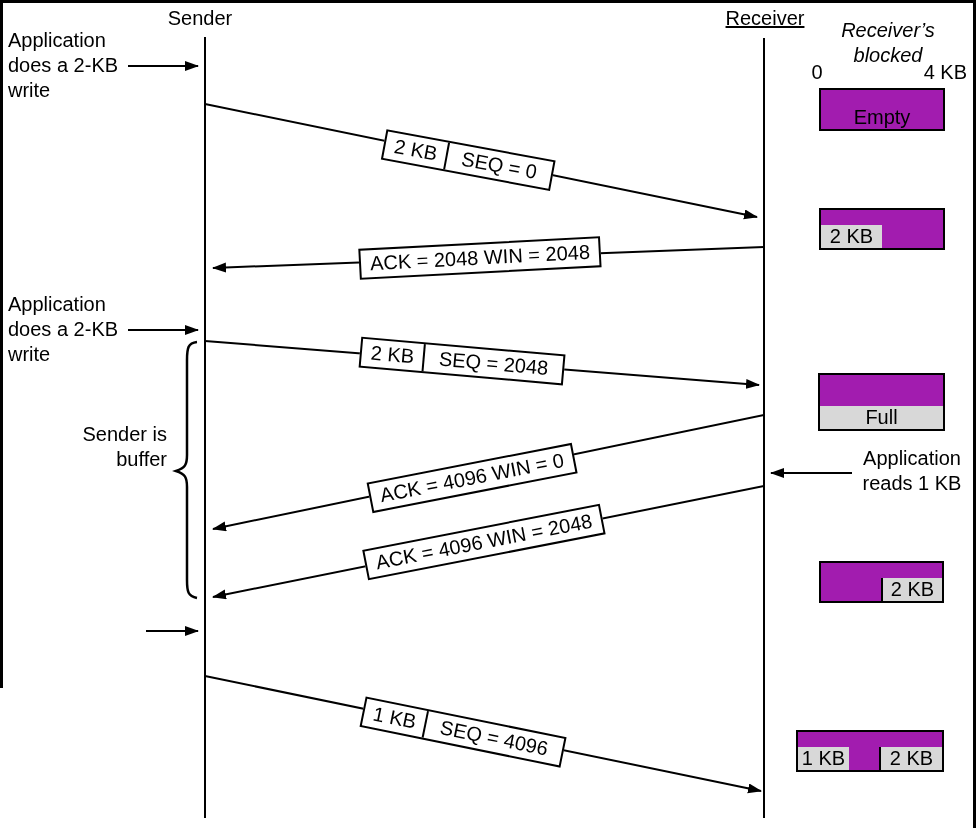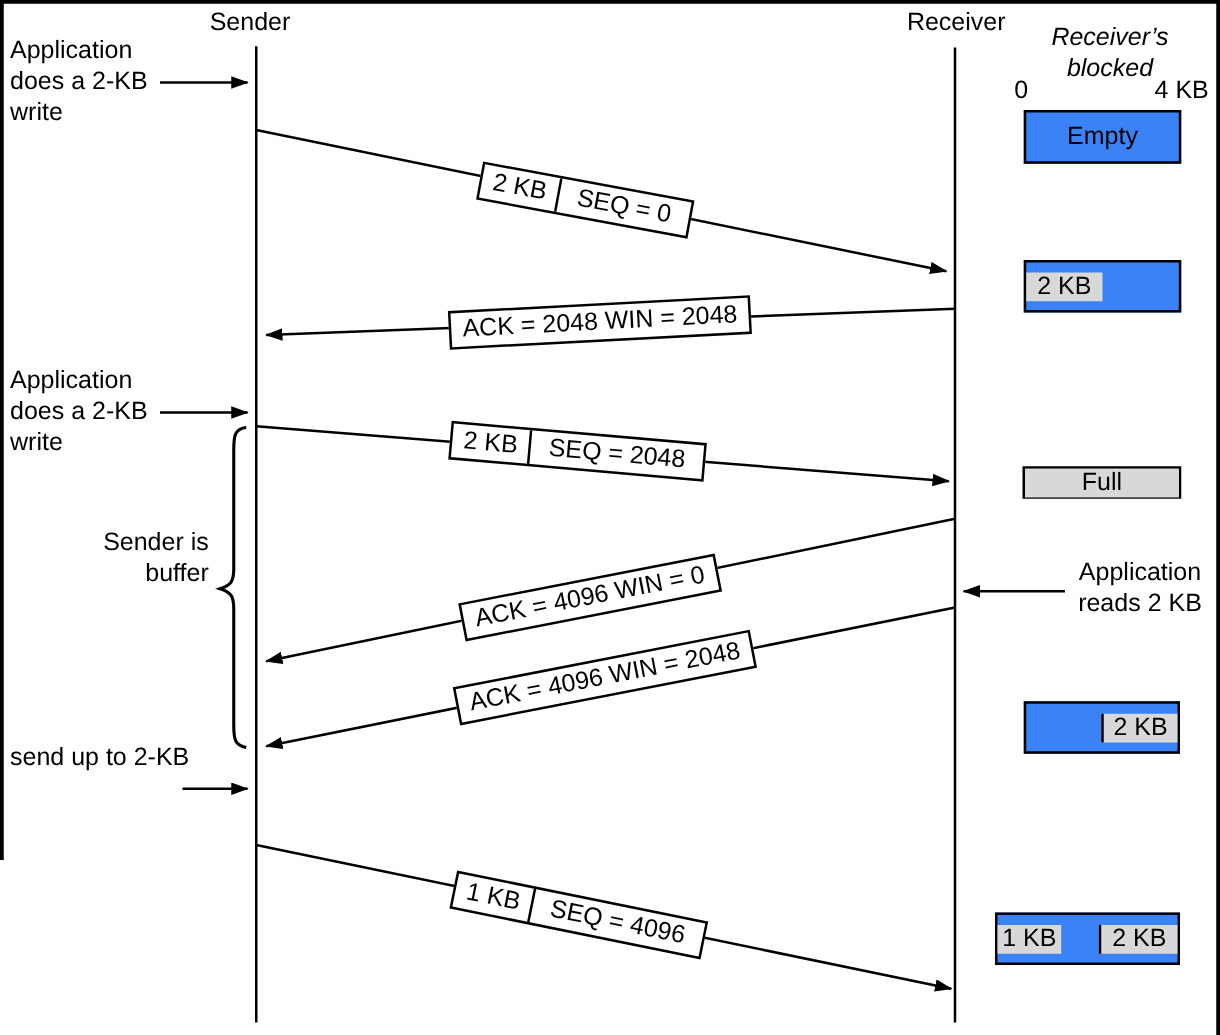--- a/index.html
+++ b/index.html
@@ -19,23 +19,23 @@
   .msg{
     position:absolute;display:flex;align-items:stretch;
     background:#fff;border:2px solid #000;
     font-size:20px;white-space:nowrap;
   }
   .msg .seg{display:flex;align-items:center;justify-content:center;padding:2px 9px;}
   .msg .seg + .seg{border-left:2px solid #000;}
   .msg .seg.wide{padding:2px 14px;}
   
   .buf{
-    position:absolute;display:flex;align-items:center;
+    position:absolute;display:flex;align-items:flex-end;
     border:2px solid #000;box-sizing:border-box;
-    font-size:20px;background:#3b82f6;
+    font-size:20px;background:#a21caf;
   }
   .buf .bseg{display:flex;align-items:center;justify-content:center;box-sizing:border-box;}
   .buf .bseg + .bseg{border-left:2px solid #000;}
   .fill-gray{background:#d8d8d8;}
 </style>
 </head>
 <body>
 
 <div class="figure">
 
@@ -62,21 +62,21 @@
 
     <line x1="128" y1="66" x2="198" y2="66" stroke="#000" stroke-width="2" marker-end="url(#ah)"></line>
     <line x1="128" y1="330" x2="198" y2="330" stroke="#000" stroke-width="2" marker-end="url(#ah)"></line>
     <line x1="146" y1="631" x2="198" y2="631" stroke="#000" stroke-width="2" marker-end="url(#ah)"></line>
     <line x1="852" y1="473" x2="771" y2="473" stroke="#000" stroke-width="2" marker-end="url(#ah)"></line>
 
     <path d="M 197 342 C 188 343 187 348 187 360 L 187 455 C 187 465 185 468 176 471 C 185 474 187 477 187 487 L 187 580 C 187 592 188 596 197 598" fill="none" stroke="#000" stroke-width="2.5"></path>
   </svg>
 
   <div class="lbl center" style="left:154px;top:6px;width:92px;">Sender</div>
-  <div class="lbl center" style="left:719px;top:6px;width:92px;">Receiver</div>
+  <div class="lbl center" style="left:719px;top:6px;width:92px;text-decoration:underline;">Receiver</div>
   <div class="lbl center" style="left:826px;top:18px;width:124px;font-style:italic;">
     <div>Receiver’s</div>
     <div>blocked</div>
   </div>
   <div class="lbl center" style="left:806px;top:60px;width:22px;">0</div>
   <div class="lbl right" style="left:917px;top:60px;width:50px;">4 KB</div>
 
   <div class="lbl" style="left:8px;top:28px;">
     <div>Application</div>
     <div>does a 2-KB</div>
@@ -88,26 +88,25 @@
     <div>does a 2-KB</div>
     <div>write</div>
   </div>
 
   <div class="lbl right" style="left:40px;top:422px;width:127px;">
     <div>Sender is</div>
     <div>buffer</div>
   </div>
 
   <div class="lbl" style="left:8px;top:594px;">
-    <div>send up to 2-KB</div>
   </div>
 
   <div class="lbl center" style="left:852px;top:446px;width:120px;">
     <div>Application</div>
-    <div>reads 2 KB</div>
+    <div>reads 1 KB</div>
   </div>
 
   <div class="msg" style="left:468px;top:160px;transform:translate(-50%,-50%) rotate(10.5deg);">
     <div class="seg">2 KB</div>
     <div class="seg wide">SEQ = 0</div>
   </div>
 
   <div class="msg" style="left:480px;top:258px;transform:translate(-50%,-50%) rotate(-3deg);">
     <div class="seg">ACK = 2048 WIN = 2048</div>
   </div>
@@ -132,21 +131,21 @@
 
   <div class="buf" style="left:819px;top:88px;width:126px;height:43px;">
     <div class="bseg" style="width:122px;">Empty</div>
   </div>
 
   <div class="buf" style="left:819px;top:208px;width:126px;height:42px;">
     <div class="bseg fill-gray" style="width:61px;">2 KB</div>
     <div class="bseg" style="width:61px;"></div>
   </div>
 
-  <div class="buf" style="left:818px;top:373px;width:127px;height:26px;">
+  <div class="buf" style="left:818px;top:373px;width:127px;height:58px;">
     <div class="bseg fill-gray" style="width:123px;">Full</div>
   </div>
 
   <div class="buf" style="left:819px;top:561px;width:125px;height:42px;">
     <div class="bseg" style="width:60px;"></div>
     <div class="bseg fill-gray" style="width:61px;">2 KB</div>
   </div>
 
   <div class="buf" style="left:796px;top:730px;width:148px;height:42px;">
     <div class="bseg fill-gray" style="width:51px;">1 KB</div>

